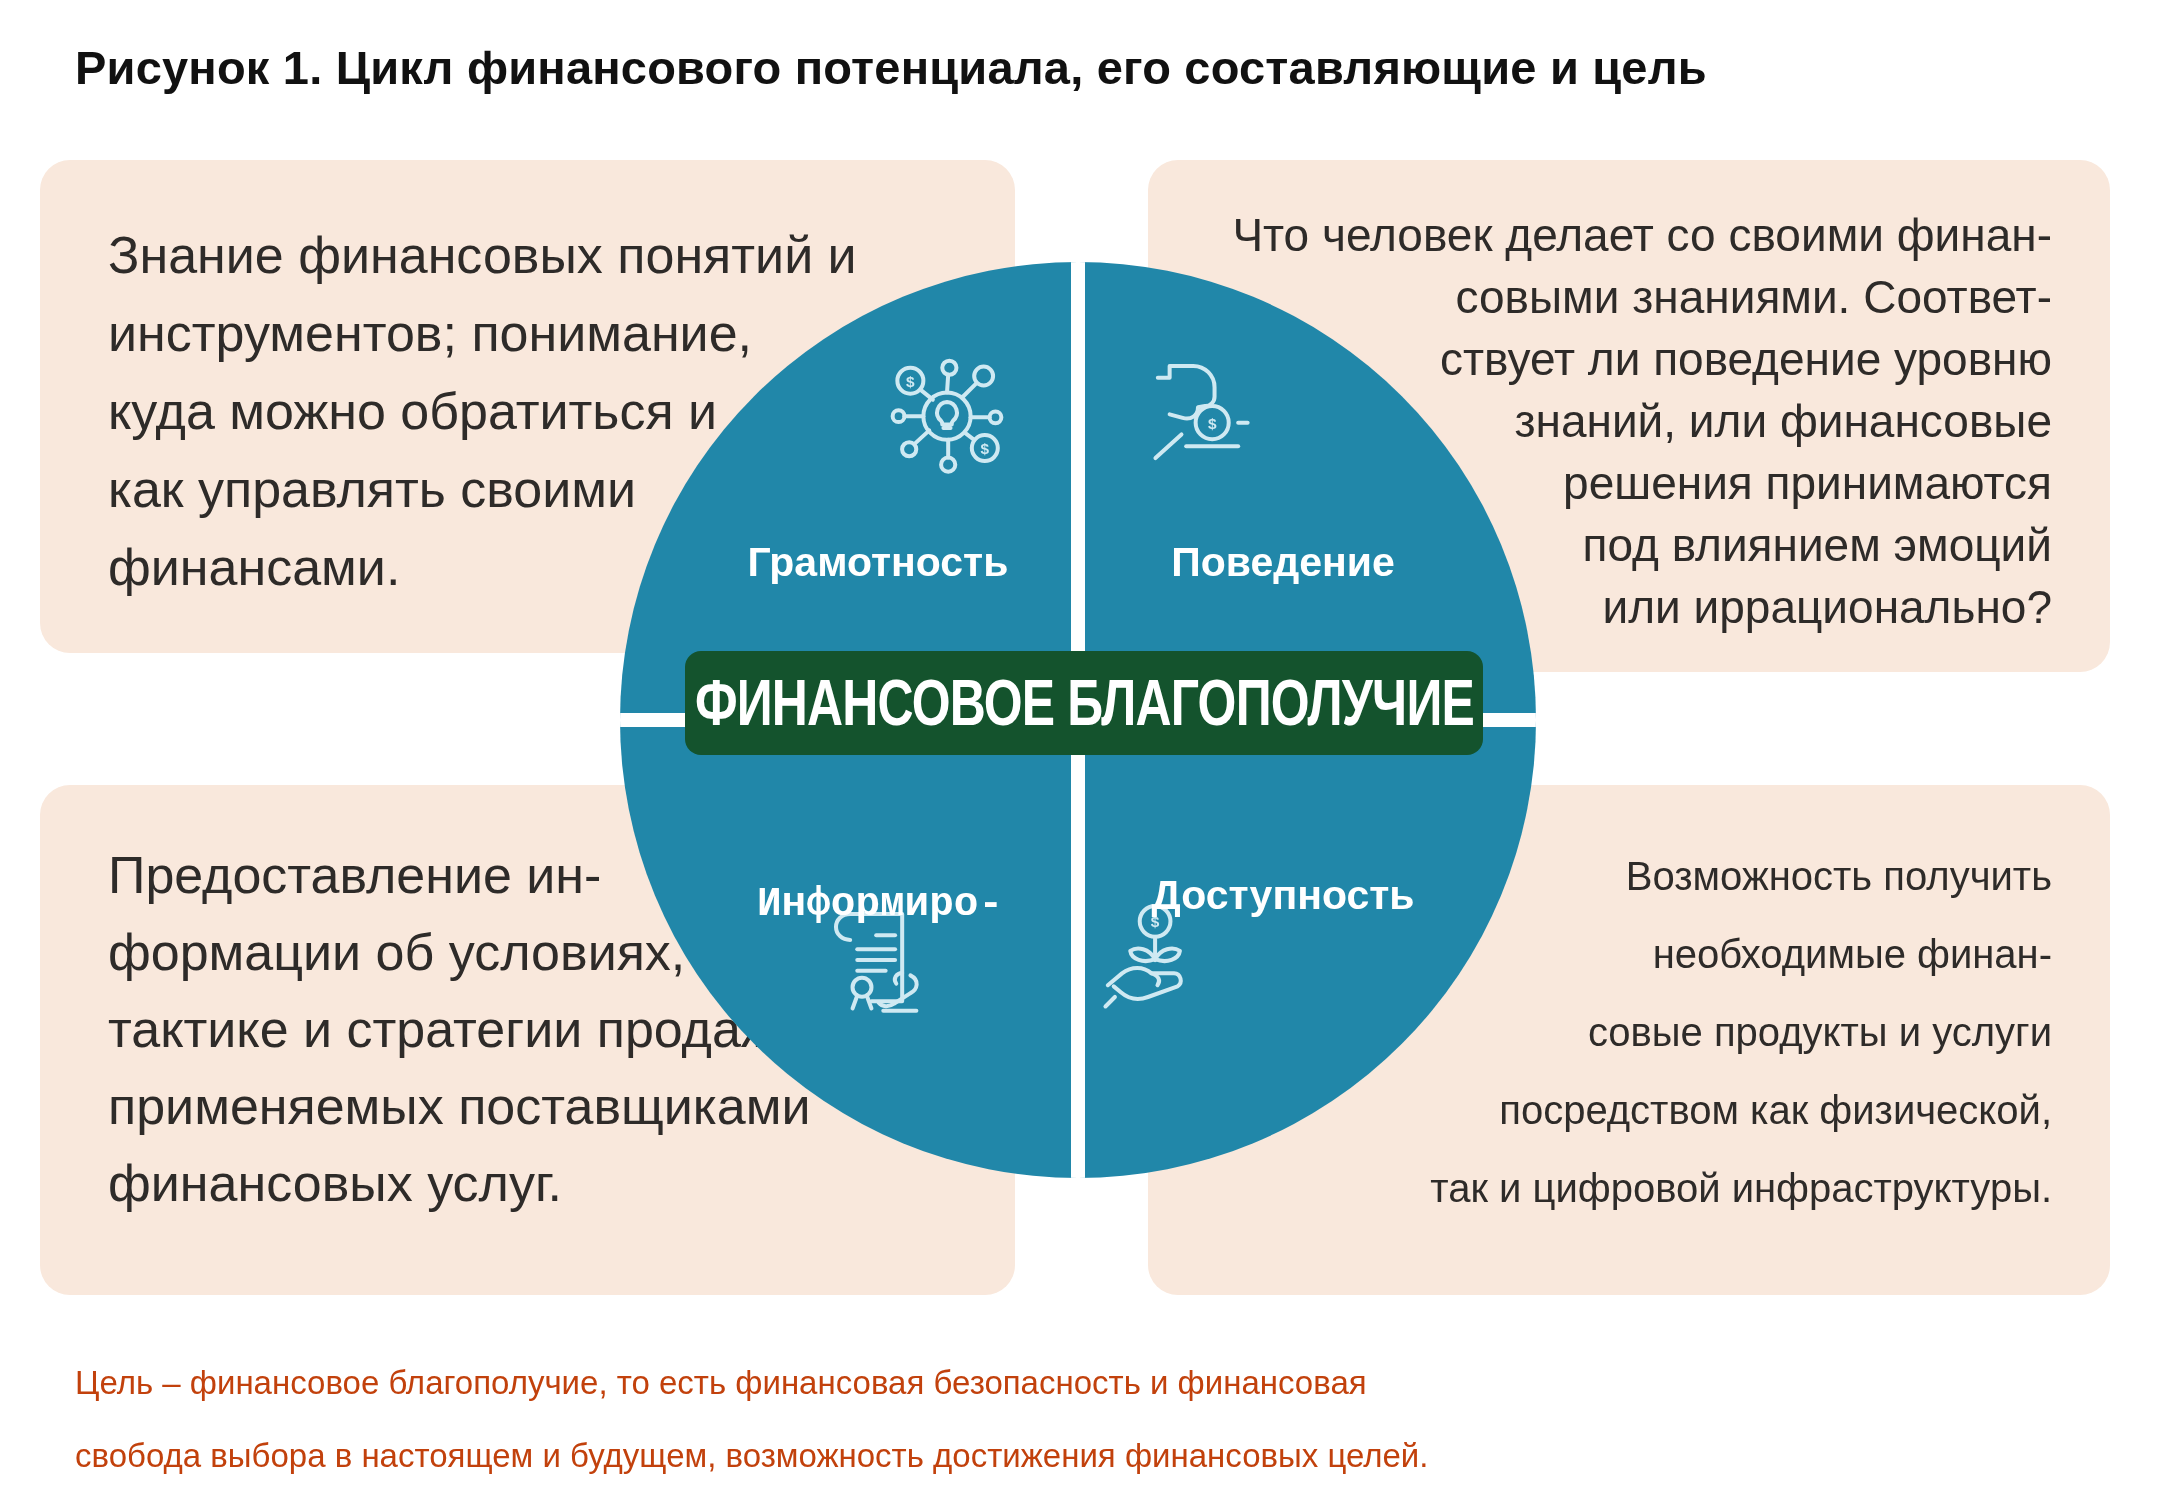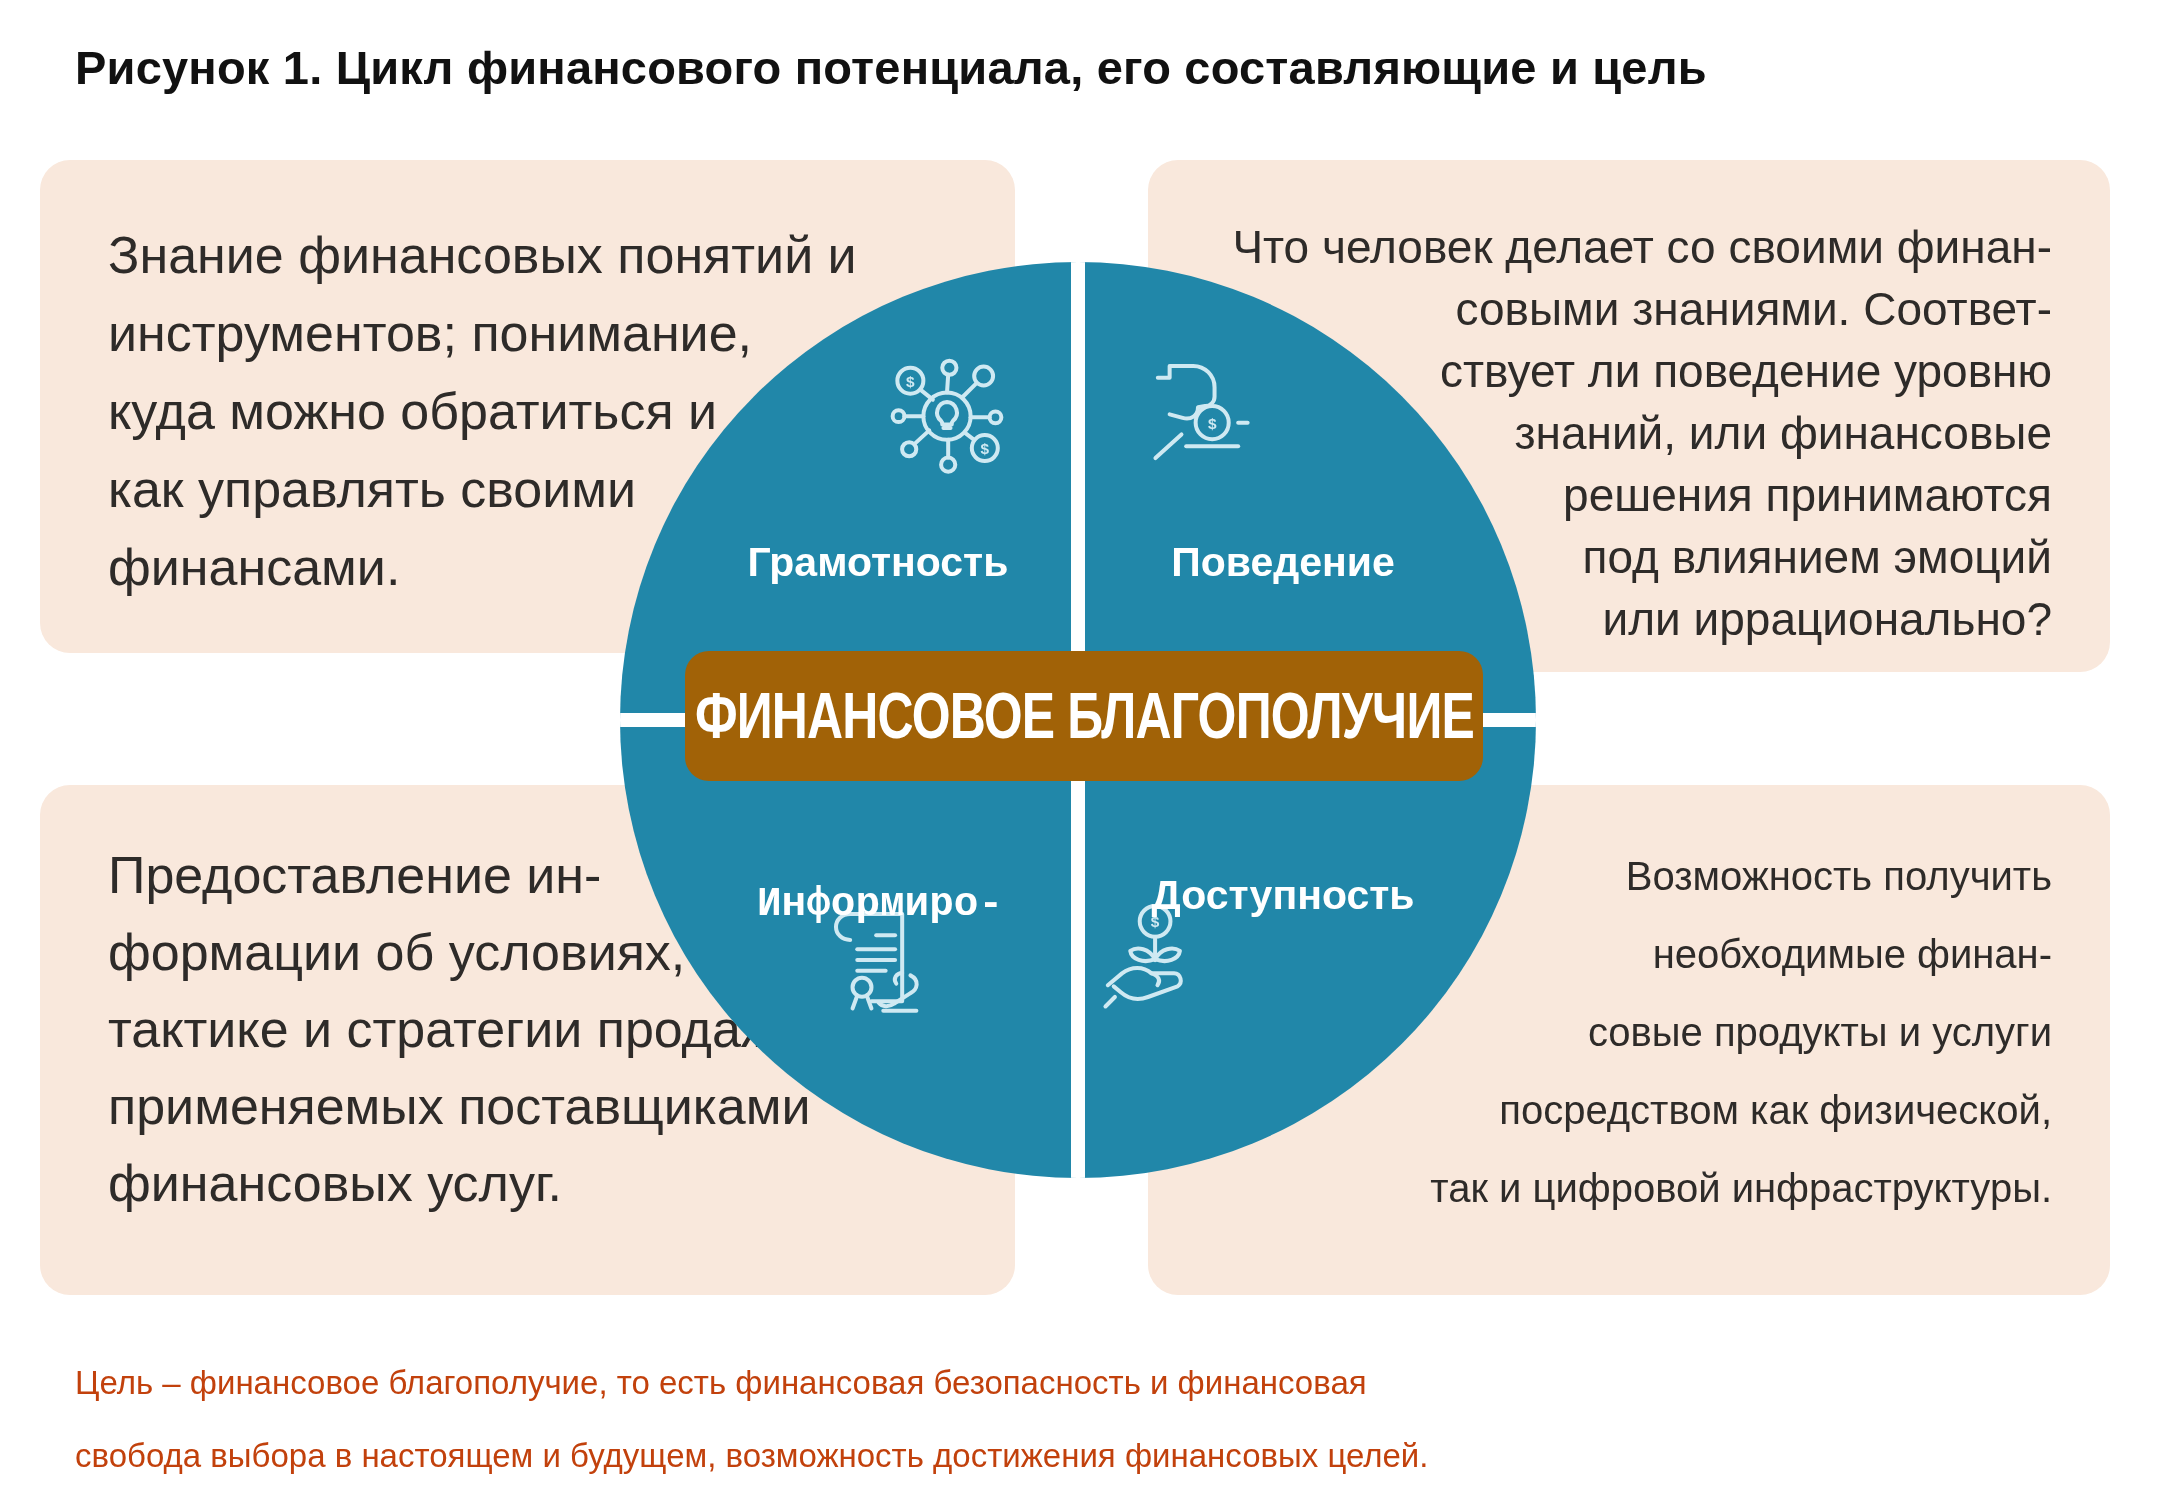--- a/index.html
+++ b/index.html
@@ -10,40 +10,40 @@
 
   .pbox{position:absolute;background:#f9e8dc;border-radius:30px;z-index:1;}
   .box-tl{left:40px;top:160px;width:975px;height:493px;}
   .box-tr{left:1148px;top:160px;width:962px;height:512px;}
   .box-bl{left:40px;top:785px;width:975px;height:510px;}
   .box-br{left:1148px;top:785px;width:962px;height:510px;}
 
   .btext{position:absolute;color:#2e2b29;}
   .btext div{white-space:nowrap;}
   .t-tl{left:68px;top:56px;font-size:52px;line-height:78px;text-align:left;}
-  .t-tr{right:58px;top:56px;font-size:46px;line-height:62px;text-align:right;}
+  .t-tr{right:58px;top:44px;font-size:46px;line-height:62px;text-align:right;}
   .t-bl{left:68px;top:52px;font-size:52px;line-height:77px;text-align:left;}
   .t-br{right:58px;top:52px;font-size:40px;line-height:78px;text-align:right;}
 
   .wheel{position:absolute;left:620px;top:262px;width:916px;height:916px;border-radius:50%;
          background:#2187a9;overflow:hidden;z-index:2;}
   .vbar{position:absolute;left:451px;top:0;width:14px;height:100%;background:#ffffff;}
   .hbar{position:absolute;top:451px;left:0;height:14px;width:100%;background:#ffffff;}
 
   .qlabel{position:absolute;transform:translate(-50%,-50%);color:#ffffff;font-weight:bold;
           font-size:41px;line-height:60px;text-align:left;white-space:nowrap;}
 
   .qicon{position:absolute;width:130px;height:130px;transform:translate(-50%,-50%);}
   .qicon svg{width:100%;height:100%;display:block;}
   .ico{stroke:#cfe9f2;fill:none;stroke-width:3.4;stroke-linecap:round;stroke-linejoin:round;}
   .ico text{stroke:none;fill:#cfe9f2;font-size:13px;font-weight:bold;text-anchor:middle;
             font-family:"Liberation Sans",sans-serif;}
 
-  .badge{position:absolute;left:685px;top:651px;width:798px;height:130px;border-radius:24px;
-         background:#a16207;z-index:3;display:flex;align-items:center;justify-content:center;}
+  .badge{position:absolute;left:685px;top:651px;width:798px;height:104px;border-radius:16px;
+         background:#14532d;z-index:3;display:flex;align-items:center;justify-content:center;}
   .badge span{color:#ffffff;font-size:64px;font-weight:bold;letter-spacing:-1px;white-space:nowrap;
               transform:scaleX(0.78);}
 
   .footer{position:absolute;left:75px;top:1346px;font-size:33px;line-height:73px;color:#c2410c;}
   .footer div{white-space:nowrap;}
 </style>
 </head>
 <body>
 
 <div class="stage">

